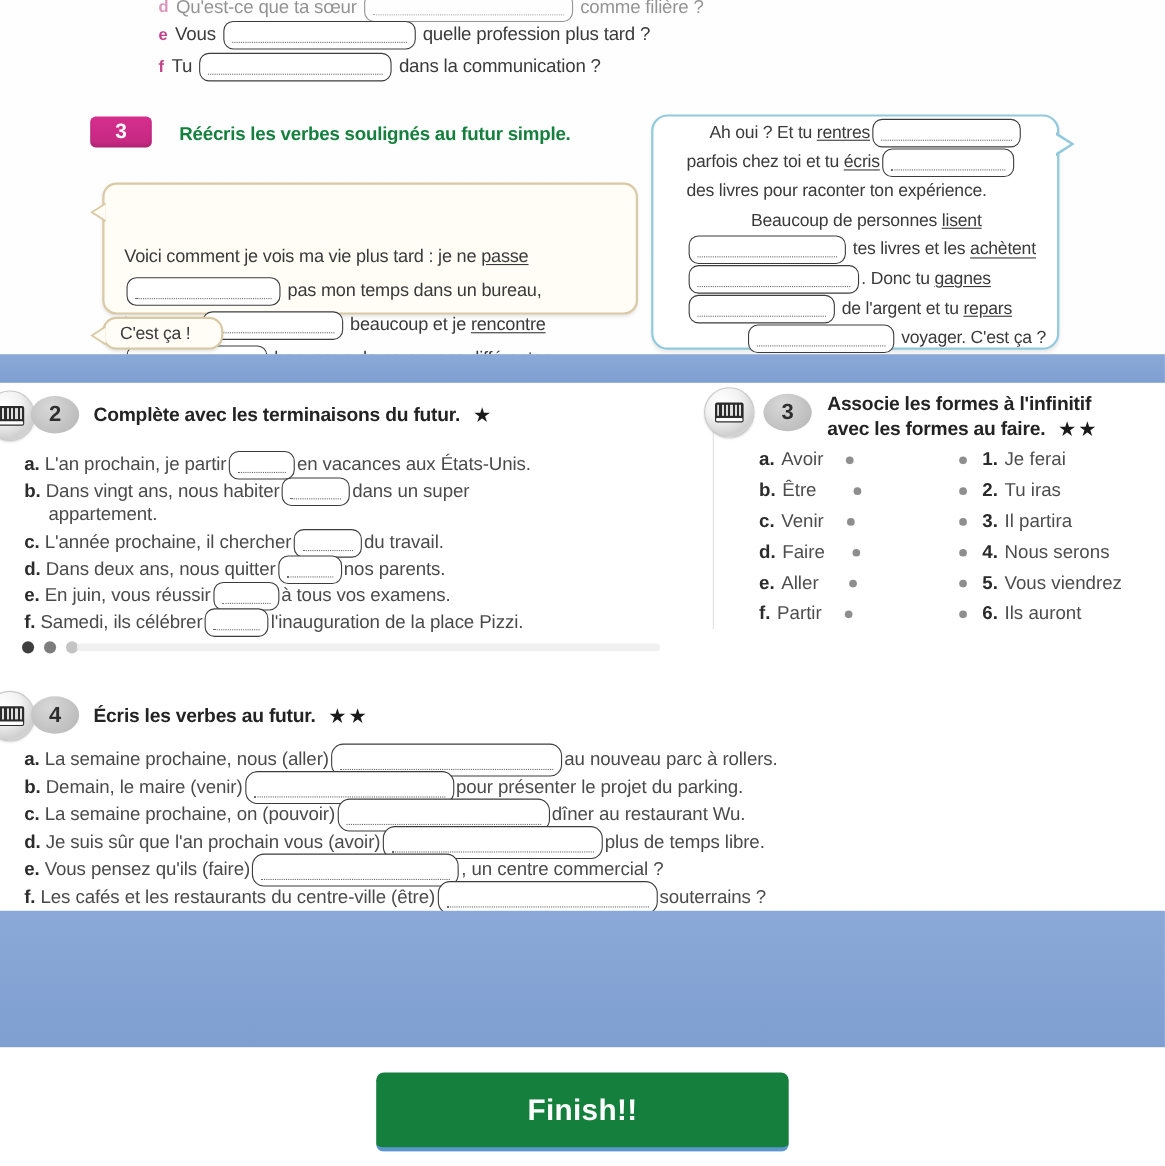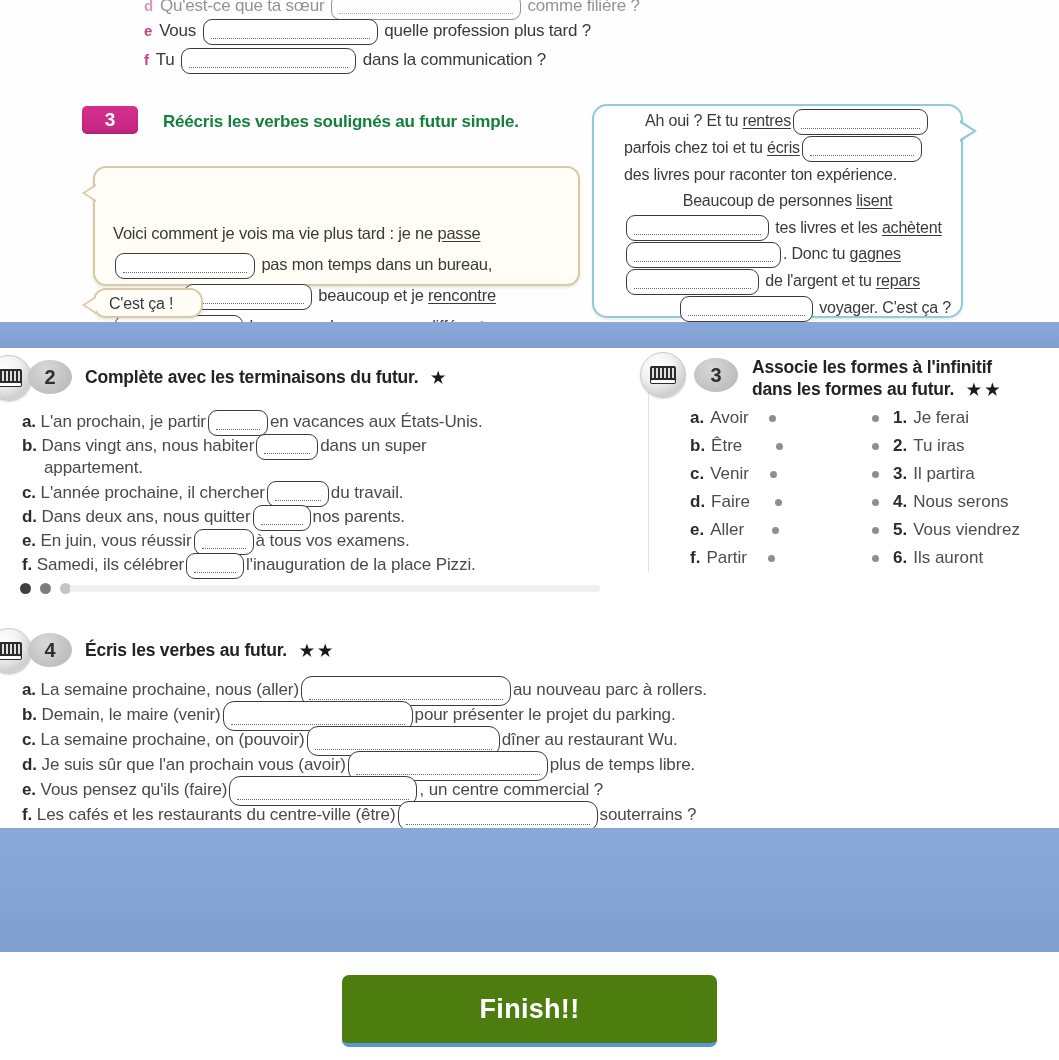--- a/index.html
+++ b/index.html
@@ -168,21 +168,21 @@
   .mcol { position:absolute; font-size:17px; color:#4c4c4c; }
   .mrow { height:28px; display:flex; align-items:center; white-space:nowrap; }
   .mrow b { color:#2b2b2b; margin-right:6px; }
   .mdot { width:7px;height:7px;border-radius:50%;background:#8e8e8e; display:block; }
 
   
   #finishWrap { position:absolute; left:0; top:975px; width:1059px; }
   #finishBtn {
     display:block; margin:0 auto;
     width:375px; height:72px;
-    background:#4d7c0f;
+    background:#15803d;
     border:none; border-bottom:4px solid #5b97cd;
     border-radius:7px;
     color:#ffffff; font-size:27px; font-weight:700;
     font-family:"Liberation Sans", sans-serif;
     cursor:pointer;
     letter-spacing:.3px;
   }
 </style>
 </head>
 <body>
@@ -326,21 +326,21 @@
   <div class="vdiv" style="left:648px; top:372px; height:200px;"></div>
 
   <div class="metalbadge" style="left:640px; top:352px;">
     <span class="bookico"></span>
   </div>
   <div class="graybadge" style="left:694px; top:358px;">
     <span>3</span>
   </div>
   <div class="appTitle" style="left:752px; top:356px; width:305px;">
     <span>Associe les formes à l'infinitif</span><br>
-    <span>dans les formes au futur.</span>
+    <span>avec les formes au faire.</span>
     <span class="star" style="margin-left:8px;">★ ★</span>
   </div>
 
   <div class="mcol" style="left:690px; top:404px;">
     <div class="mrow">
       <b>a.</b>
       <span>Avoir</span>
       <span class="mdot" style="margin-left:20px;"></span>
     </div>
     <div class="mrow">

